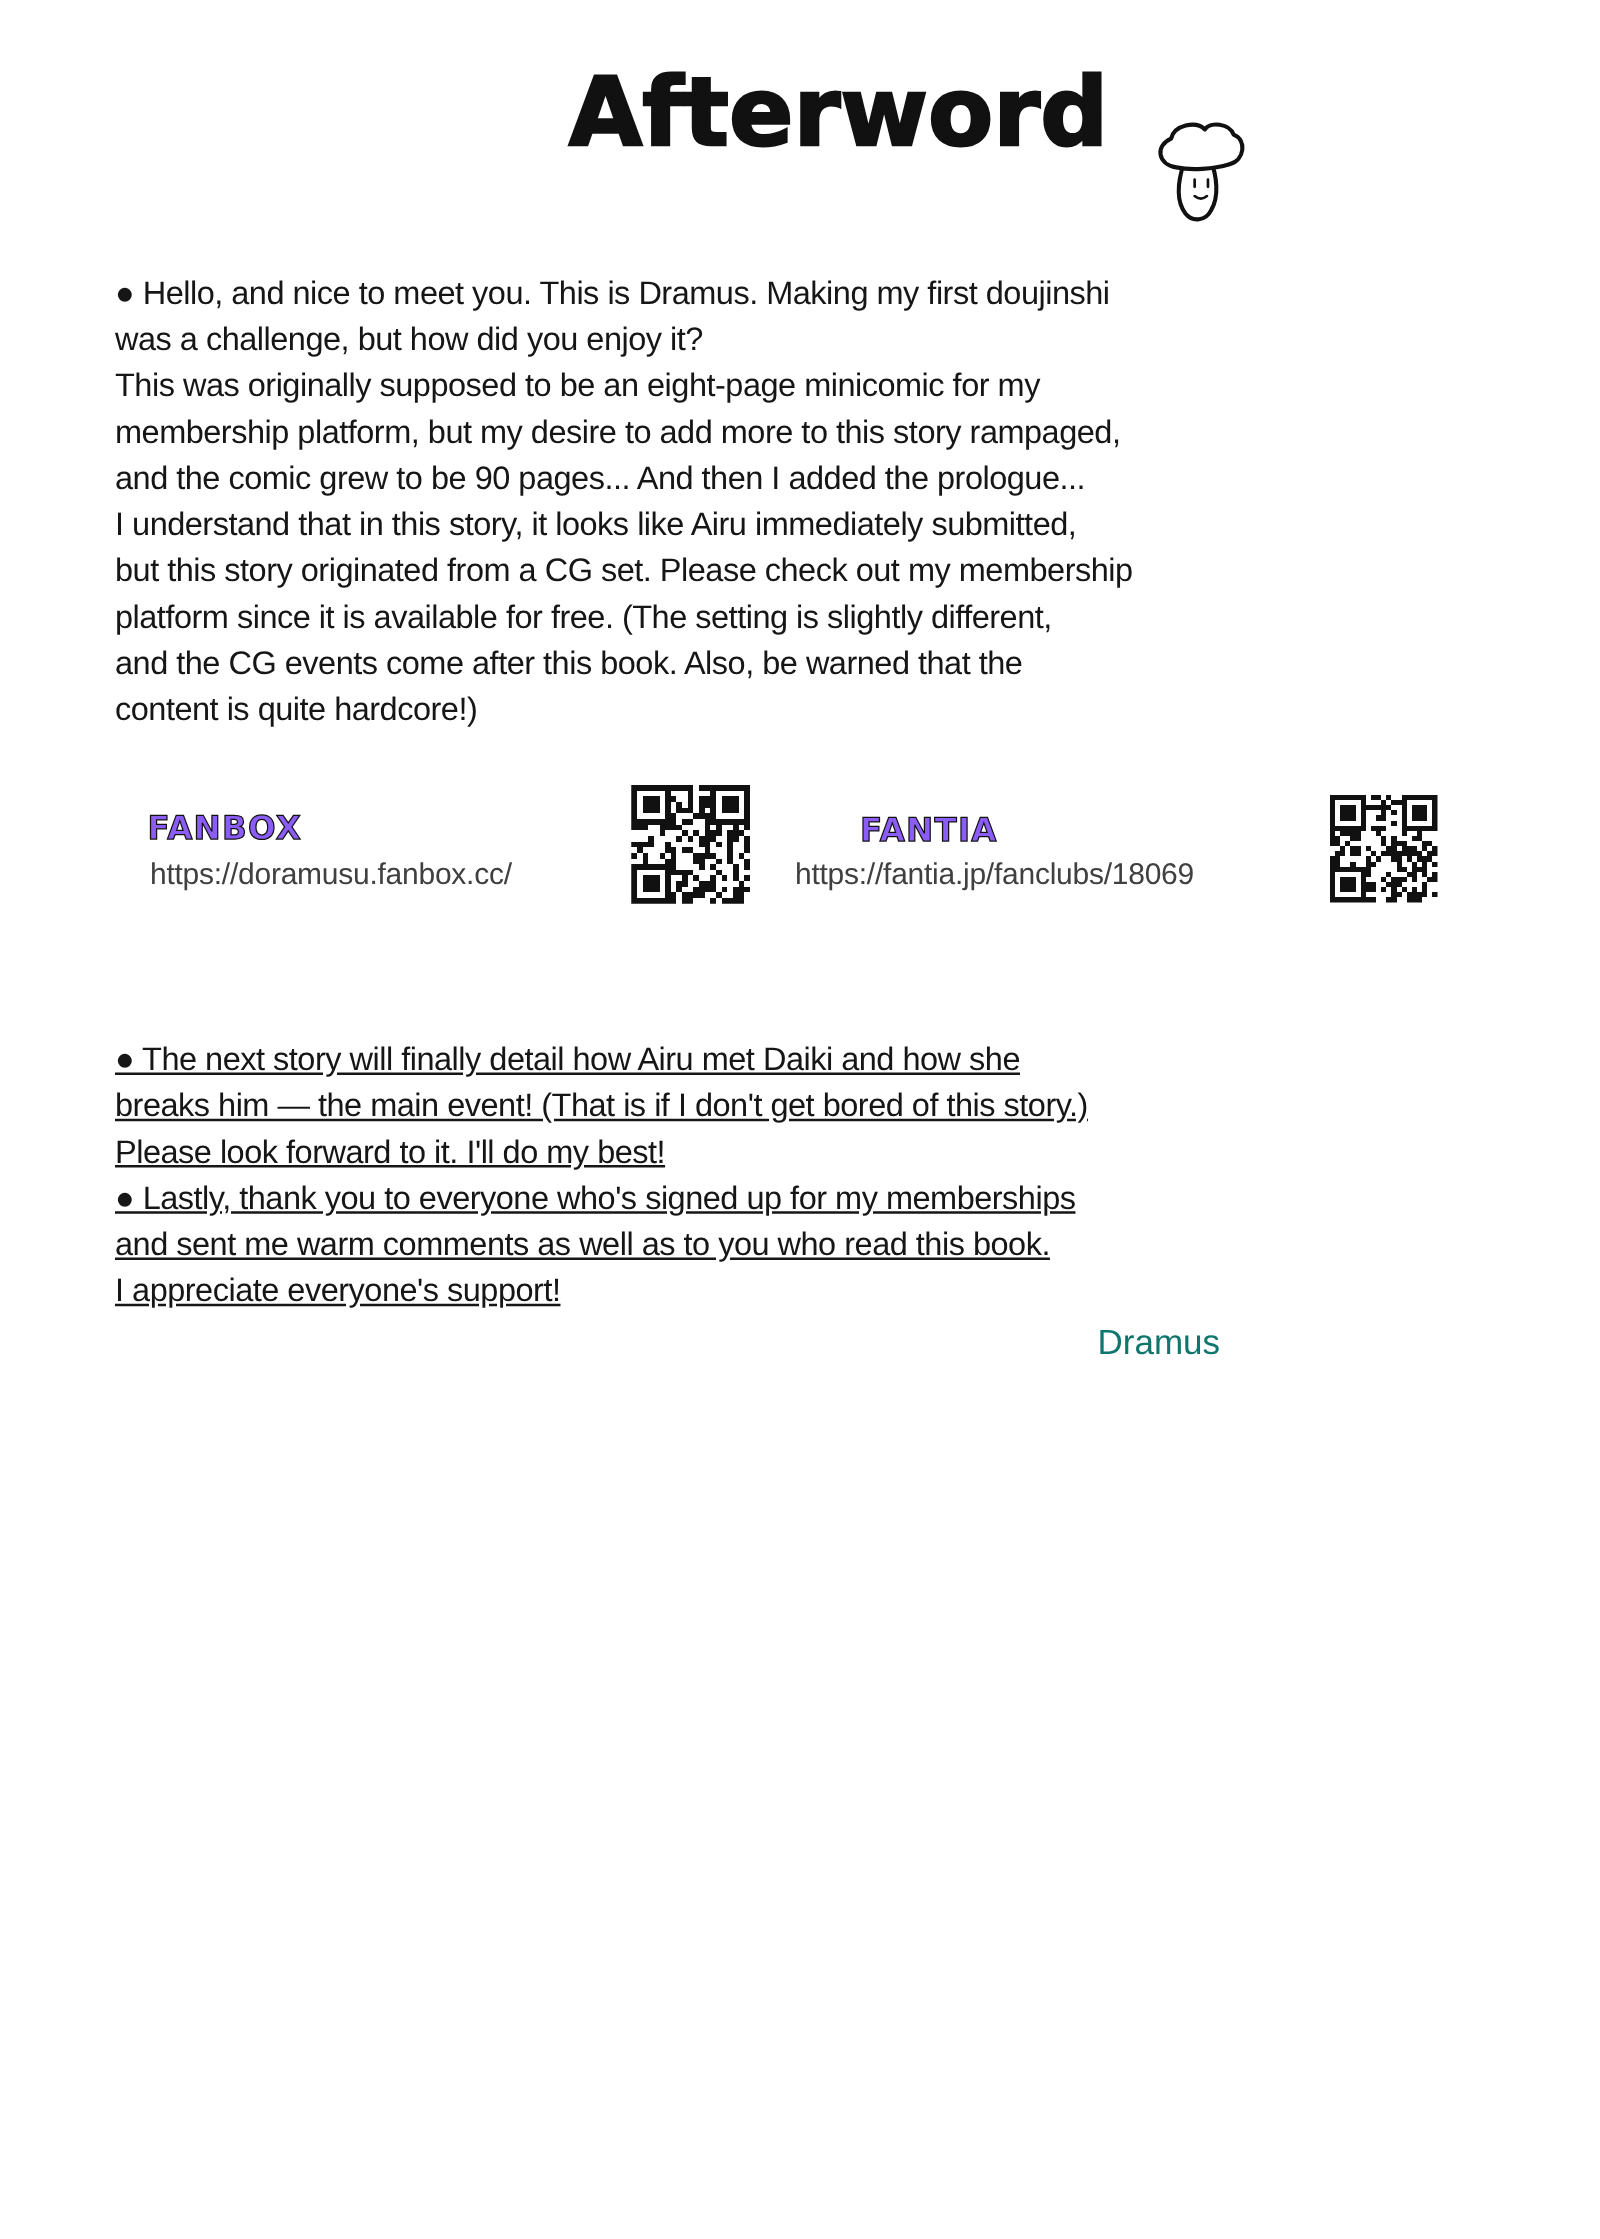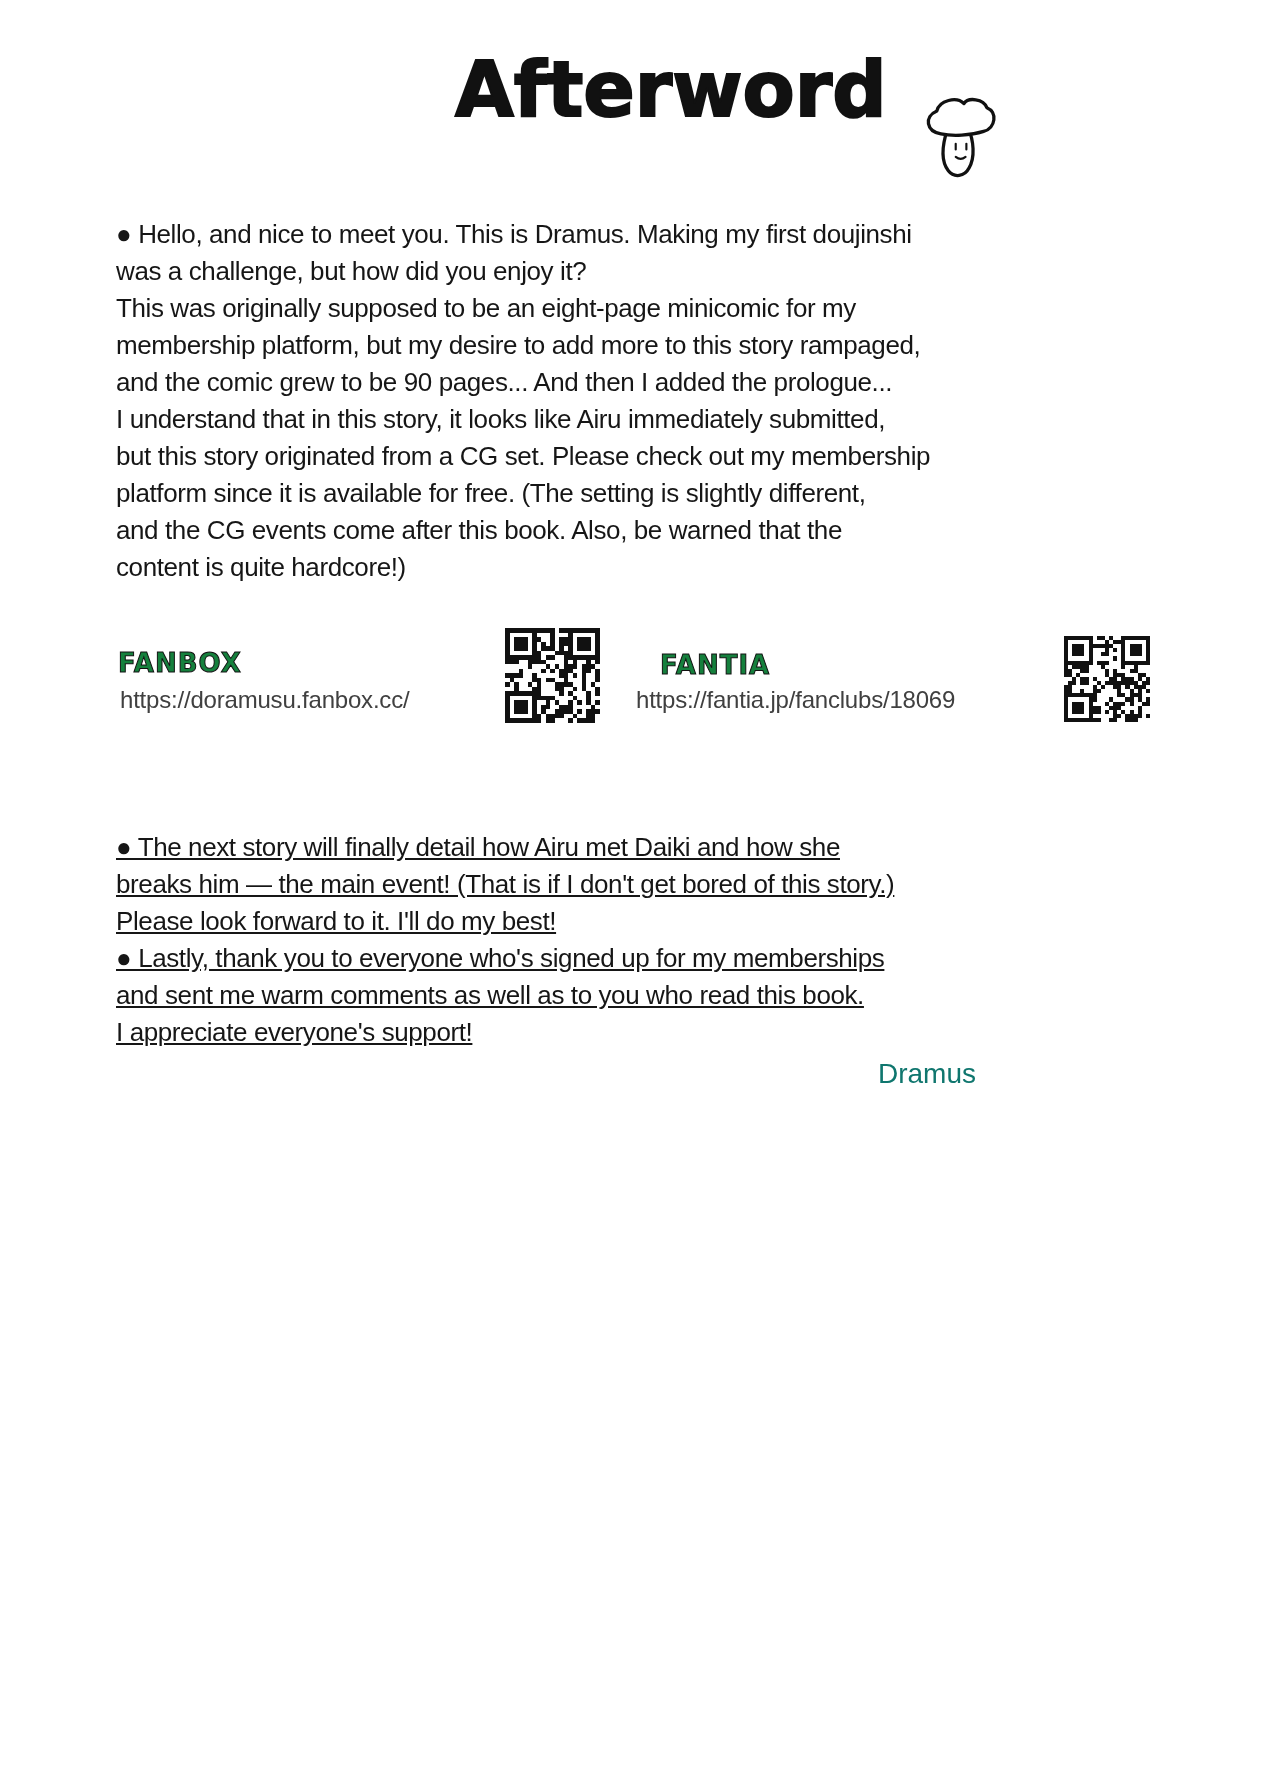--- a/index.html
+++ b/index.html
@@ -21,49 +21,49 @@
     letter-spacing:0px;
     color:#111;
     -webkit-text-stroke:2px #111;
   }
   .mushroom{
     position:absolute;left:918px;top:88px;
     width:82px;height:100px;
   }
   
   .body-text{
-    position:absolute;left:116px;width:940px;
+    position:absolute;left:92px;width:940px;
     margin:0;
     font-size:26px;line-height:37px;
     letter-spacing:-0.4px;
     white-space:pre-line;
     color:#161616;
   }
   .p-intro{top:216px;}
   .p-closing{top:829px;text-decoration:underline;}
   
   .link-label{
     position:absolute;
     margin:0;
     font-family:"DejaVu Sans", sans-serif;
     font-size:26px;font-weight:bold;
     letter-spacing:1px;
-    color:#15803d;
+    color:#8b5cf6;
     -webkit-text-stroke:1px #111;
   }
   .link-url{
     position:absolute;
     margin:0;
     font-size:24px;
     letter-spacing:-0.2px;
     color:#404040;
   }
   .fanbox-label{left:118px;top:648px;}
   .fanbox-url{left:120px;top:686px;}
-  .fantia-label{left:660px;top:650px;}
+  .fantia-label{left:688px;top:650px;}
   .fantia-url{left:636px;top:686px;}
   .qr{position:absolute;}
   .fanbox-qr{left:505px;top:628px;width:95px;height:95px;}
   .fantia-qr{left:1064px;top:636px;width:86px;height:86px;}
   
   .signature{
     position:absolute;left:878px;top:1058px;
     margin:0;
     font-size:28px;
     color:#0f766e;

